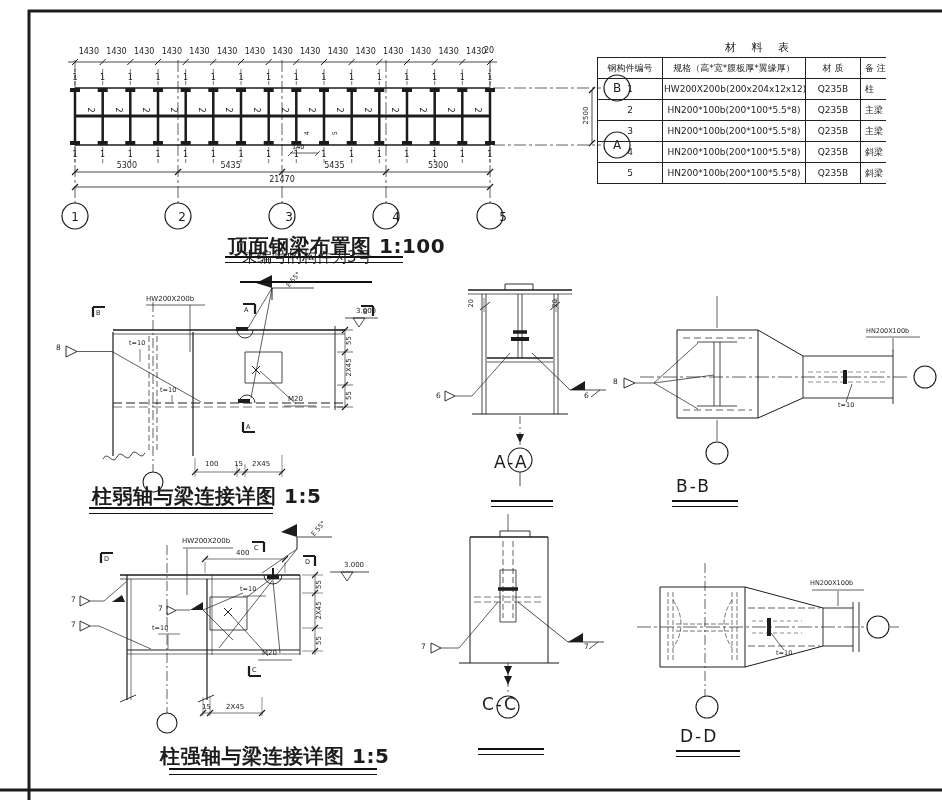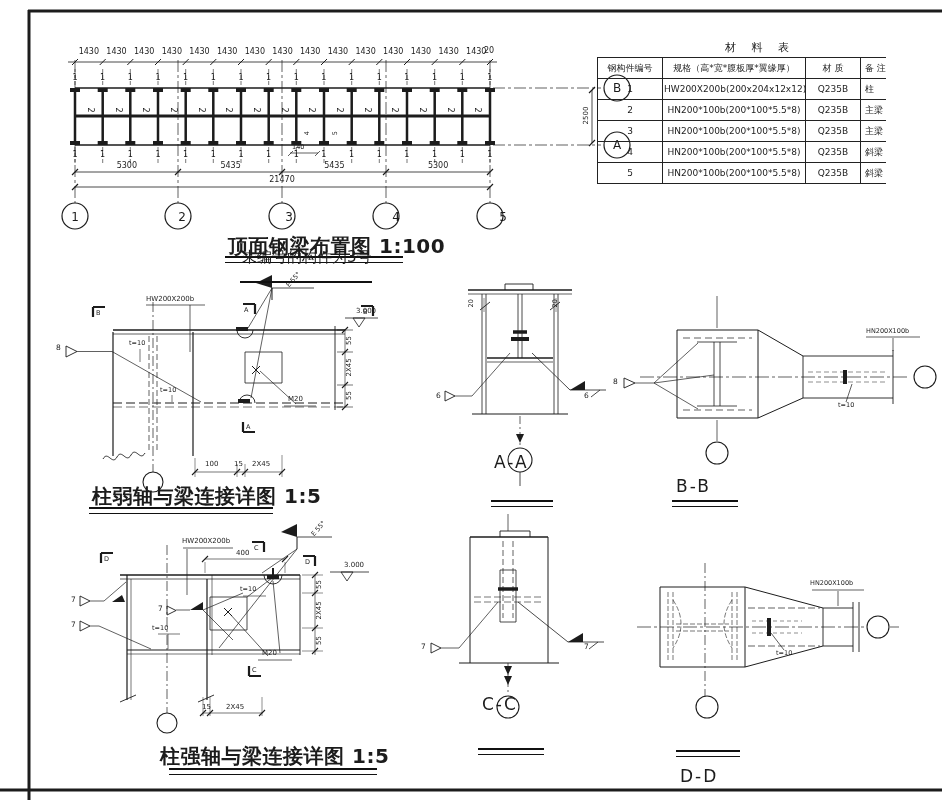--- a/index.html
+++ b/index.html
@@ -427,16 +427,16 @@
 <span class="t cnT" style="left:160px;top:746px">柱强轴与梁连接详图 1:5</span>
 <div class="ubar2" style="left:169px;top:768px;width:208px"></div>
 
 <span class="t d75" style="left:421px;top:643px">7</span>
 <span class="t d75" style="left:584px;top:643px">7</span>
 <span class="t secT" style="left:482px;top:696px">C-C</span>
 <div class="ubar2" style="left:478px;top:748px;width:66px"></div>
 
 <span class="t d65" style="left:810px;top:580px">HN200X100b</span>
 <span class="t d65" style="left:776px;top:650px">t=10</span>
-<span class="t secT" style="left:680px;top:768px">D-D</span>
+<span class="t secT" style="left:680px;top:728px">D-D</span>
 <div class="ubar2" style="left:676px;top:750px;width:64px"></div>
 
 </div>
 
 </body></html>

